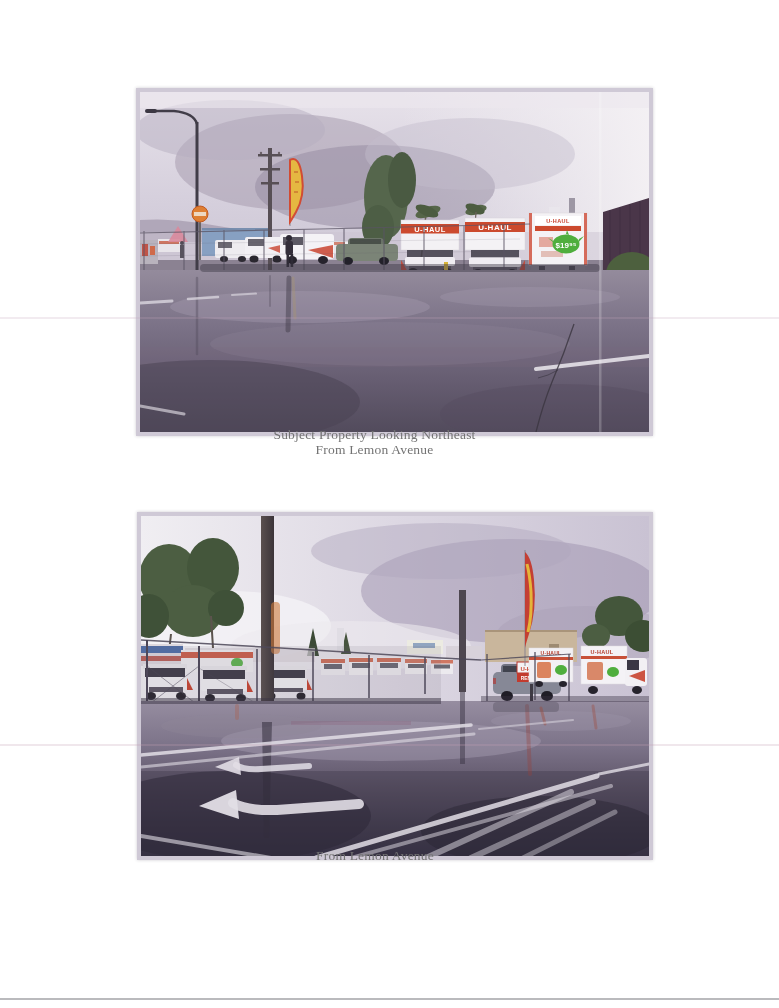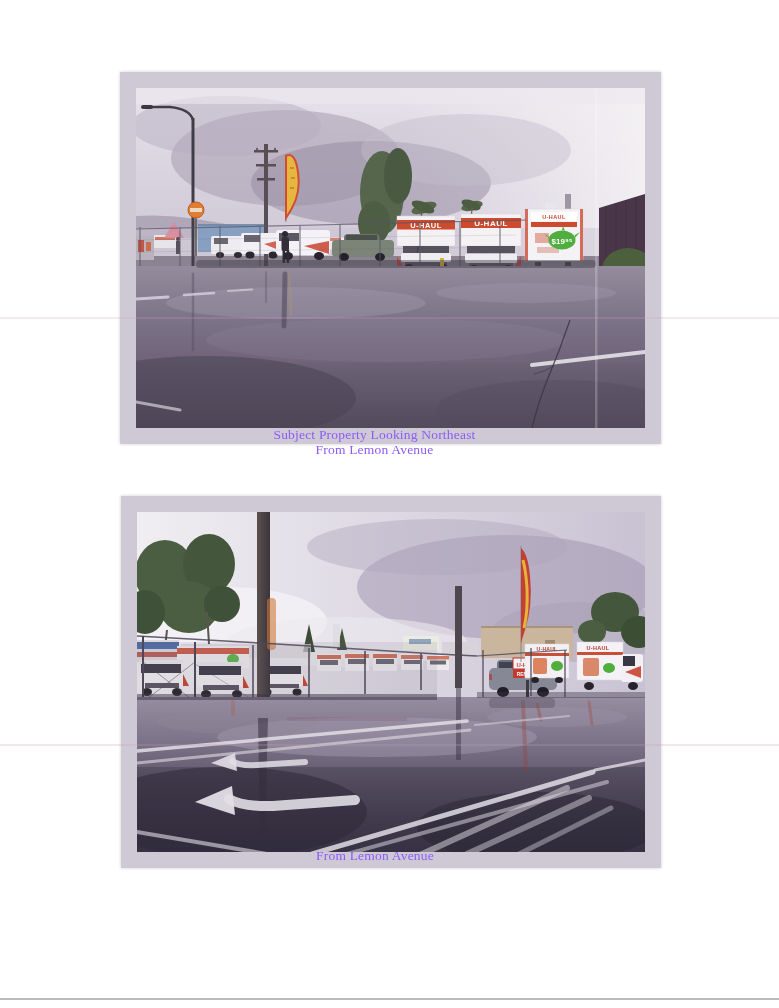--- a/index.html
+++ b/index.html
@@ -2,28 +2,28 @@
 <html><head>
 <meta charset="utf-8">
 <style>
   html,body{margin:0;padding:0;background:#e9e9e9;}
   .page{
     position:relative;width:779px;height:1008px;margin:0 auto;
     background:#ffffff;overflow:hidden;
     font-family:"Liberation Serif",serif;
   }
   .photo{
-    position:absolute;margin:0;padding:16px;display:block;
+    position:absolute;margin:16px;padding:4px;display:block;
     box-shadow:0 0 3px rgba(60,50,70,.25);
     background:#cfc9d6;
   }
   .photo svg{display:block;}
   .caption{
     position:absolute;text-align:center;
-    font-size:13.5px;line-height:15px;color:#8b5cf6;
+    font-size:13.5px;line-height:15px;color:#737373;
     letter-spacing:.2px;
   }
   .scanline{position:absolute;left:0;width:779px;pointer-events:none;}
   text{font-family:"Liberation Sans",sans-serif;}
 </style>
 </head>
 <body>
 
 <div class="page">
 

